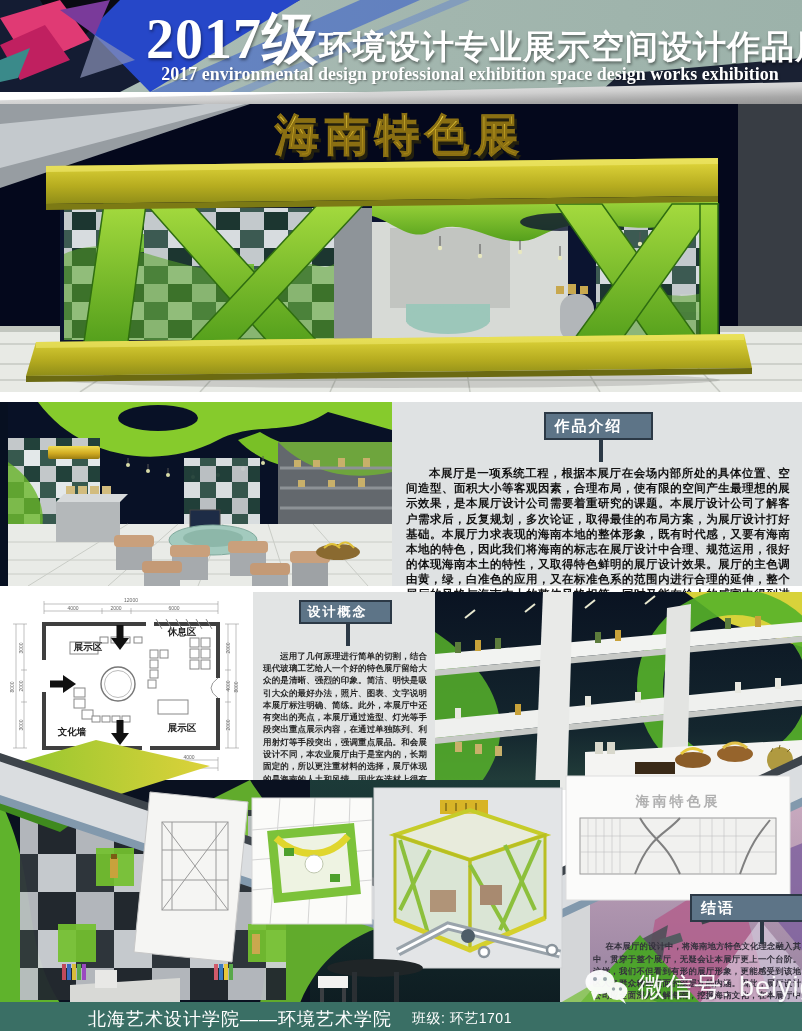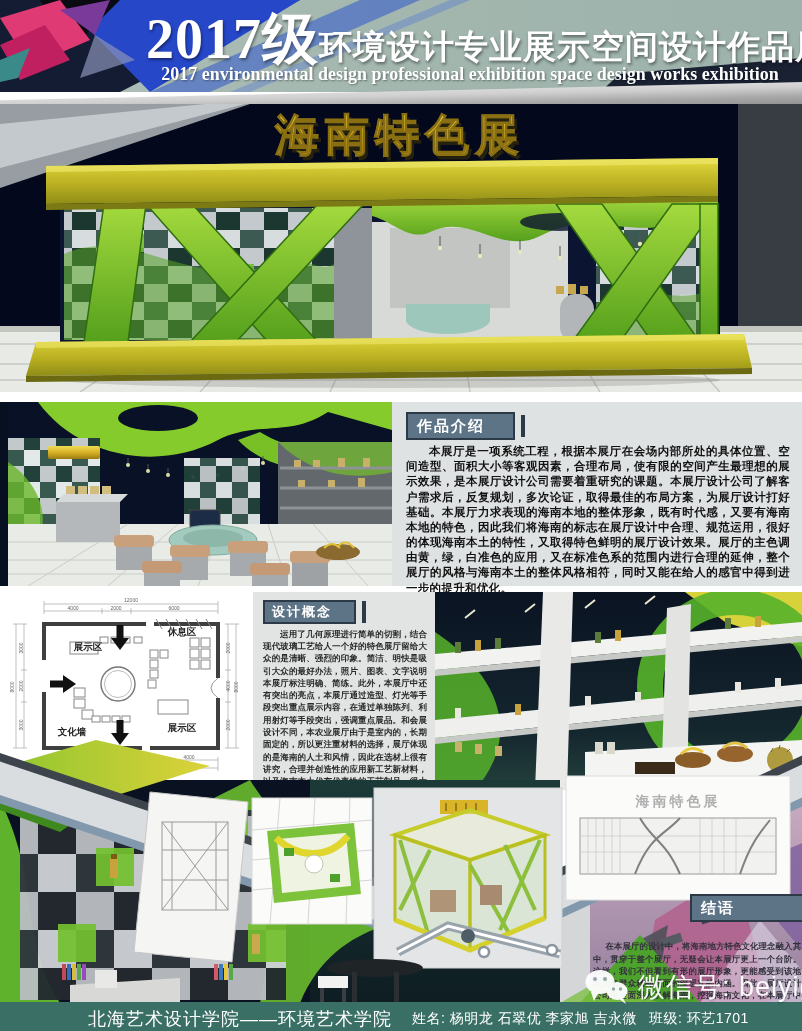--- a/index.html
+++ b/index.html
@@ -23,21 +23,21 @@
   
   .main-render{left:0;top:104px;width:802px;height:288px;}
   .section2{left:0;top:402px;width:802px;height:184px;display:flex;}
   .s2-left{width:392px;height:184px;background:#071021;padding-left:8px;box-sizing:border-box;}
   .s2-right{width:410px;height:184px;background:#dfe2e3;box-sizing:border-box;padding:10px 12px 0 14px;}
   .section3{left:0;top:592px;width:802px;height:198px;display:flex;}
   .s3-plan{width:253px;height:198px;background:#ffffff;}
   .s3-concept{width:182px;height:198px;background:#e2e4e4;box-sizing:border-box;padding:8px 8px 0 10px;}
   .s3-render{width:367px;height:198px;}
   
-  .badge-row{display:flex;align-items:center;margin-bottom:4px;}
+  .badge-row{display:flex;align-items:center;margin-bottom:4px;flex-direction:column;}
   .badge{display:inline-block;background:#5d7487;border:2px solid #2c3946;color:#fff;
          font-weight:bold;font-size:15px;line-height:1.2;padding:3px 28px 3px 9px;letter-spacing:2px;}
   .badge.small{font-size:13px;padding:2px 22px 2px 7px;}
   .badge-bar{width:4px;height:22px;background:#2c3946;margin-left:6px;}
   .body-cn{margin:4px 0 0 0;text-align:justify;color:#121212;font-family:Liberation Serif, serif;}
   .intro-body{font-size:11.5px;font-weight:700;line-height:1.32;text-indent:2em;letter-spacing:.3px;}
   .concept-body{font-size:8.5px;font-weight:600;line-height:1.45;text-indent:2em;color:#2a2a2a;}
   
   .collage{left:0;top:740px;width:802px;height:263px;z-index:5;pointer-events:none;}
   .conclusion-badge-row{position:absolute;left:650px;top:894px;z-index:8;padding-left:40px;}
@@ -701,19 +701,18 @@
       <polygon points="39,30 42,36 35,31" fill="#ffffff"></polygon>
       <circle cx="29.5" cy="21" r="1.7" fill="#8a96a2" opacity="0.85"></circle>
         <circle cx="36.5" cy="21" r="1.7" fill="#8a96a2" opacity="0.85"></circle>
     </svg>
     <span>微信号: beiyigw</span>
   </div>
 
   <div class="abs footer">
     <span class="f-school">北海艺术设计学院——环境艺术学院</span>
     <span class="f-right">
-      <span>姓名: 杨明龙 石翠优 李家旭 吉永微</span>
       <span>班级: 环艺1701</span>
     </span>
   </div>
   <div class="abs footer-strip"></div>
 
 </div>
 
 </body></html>

